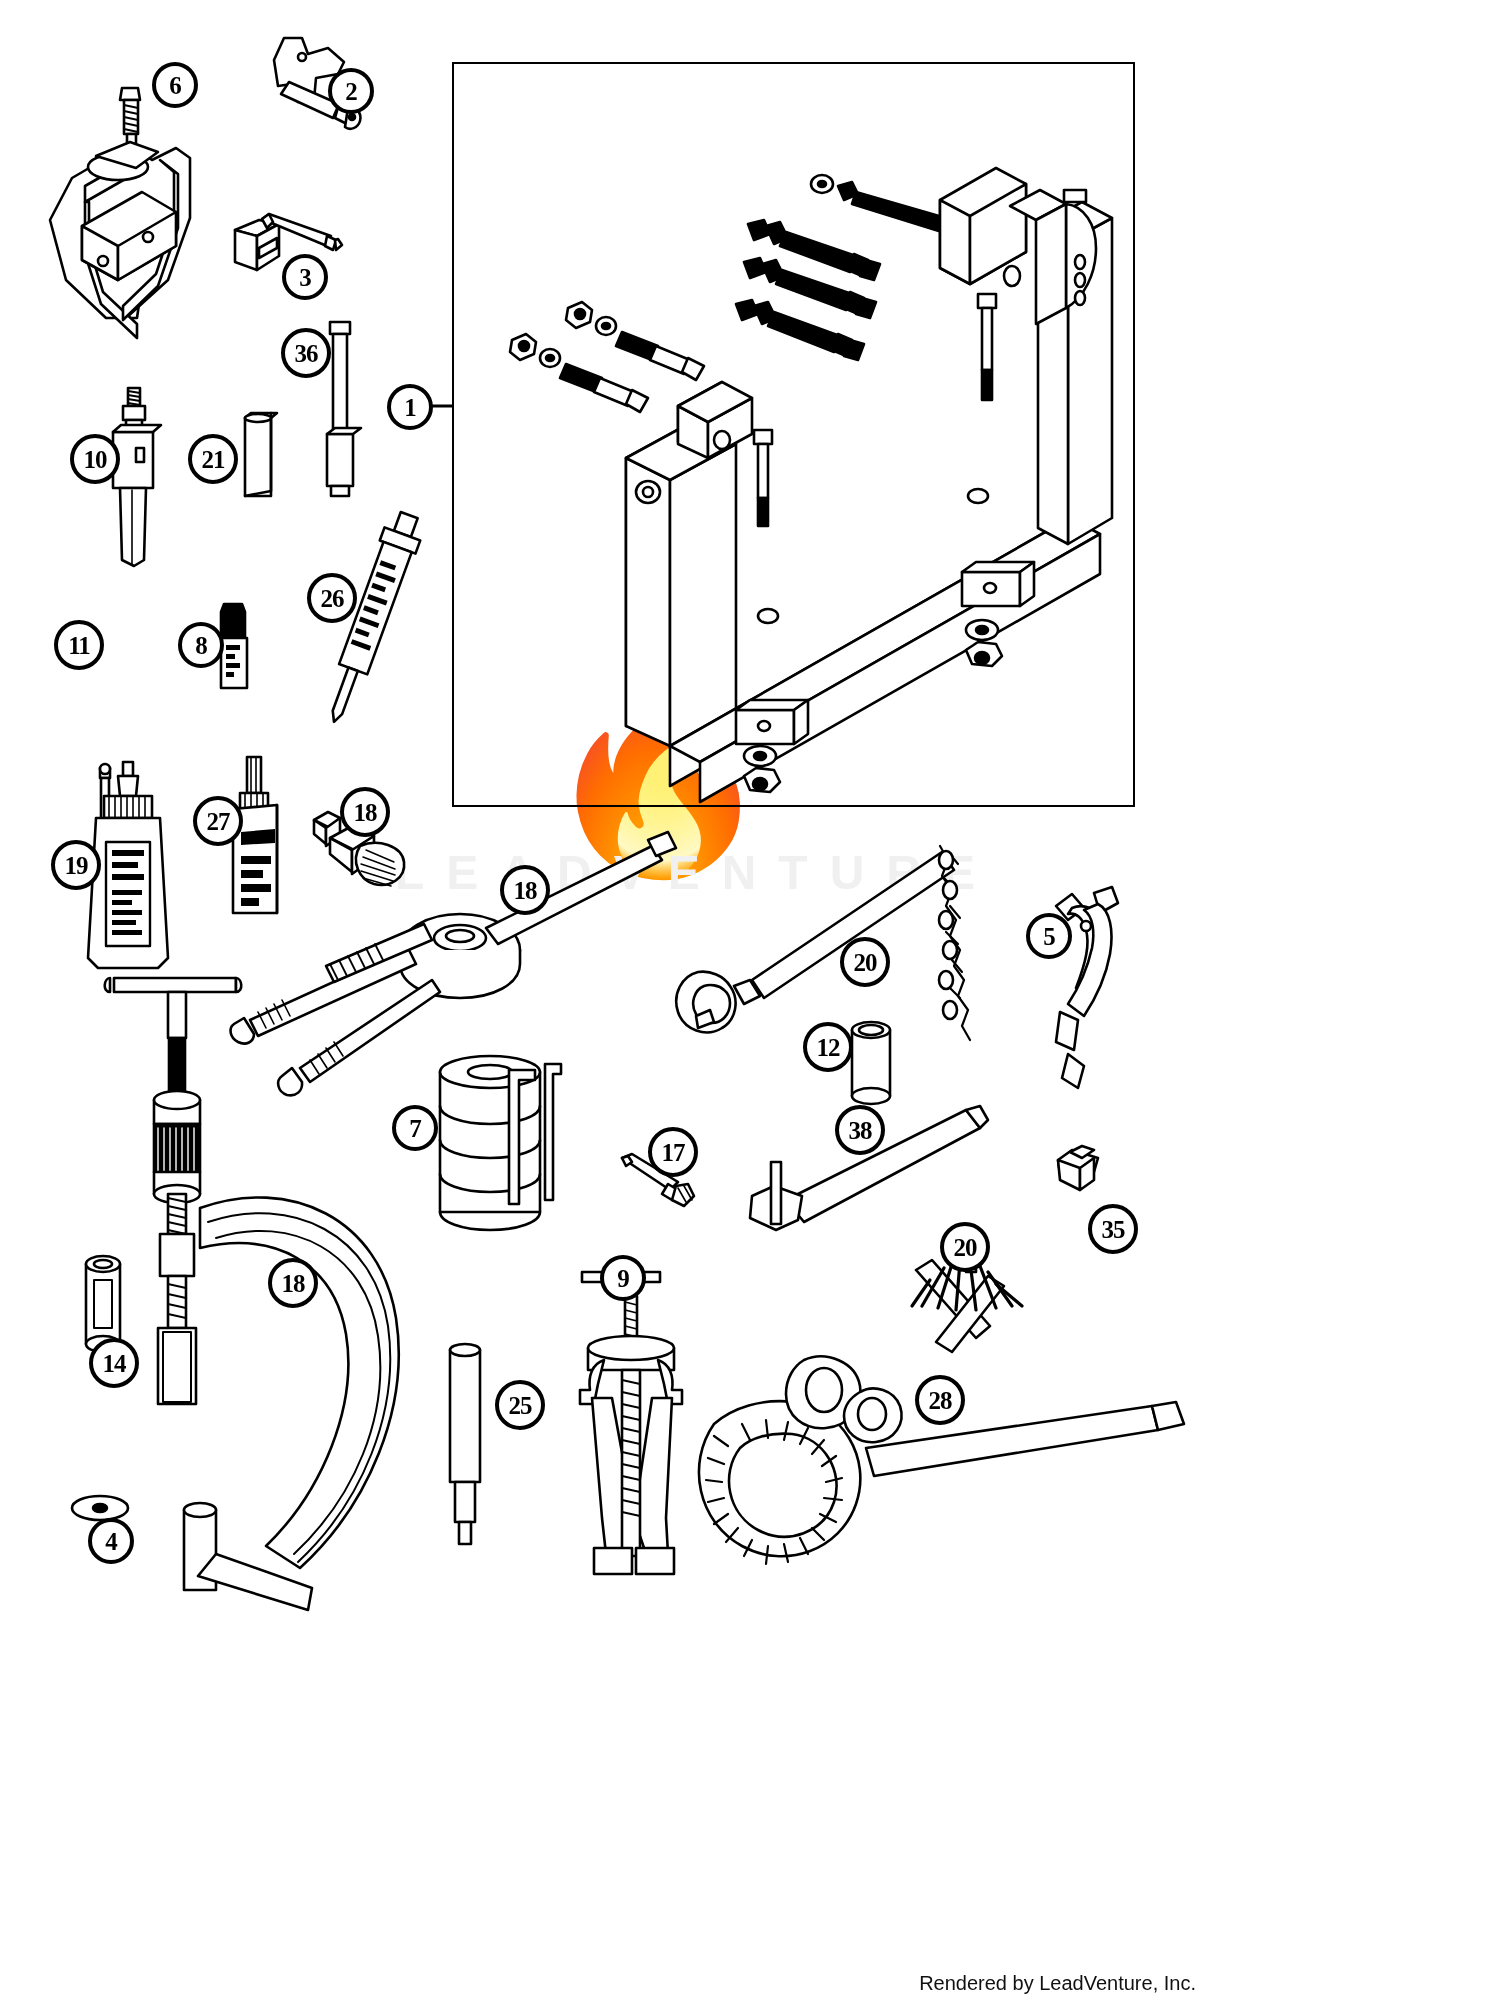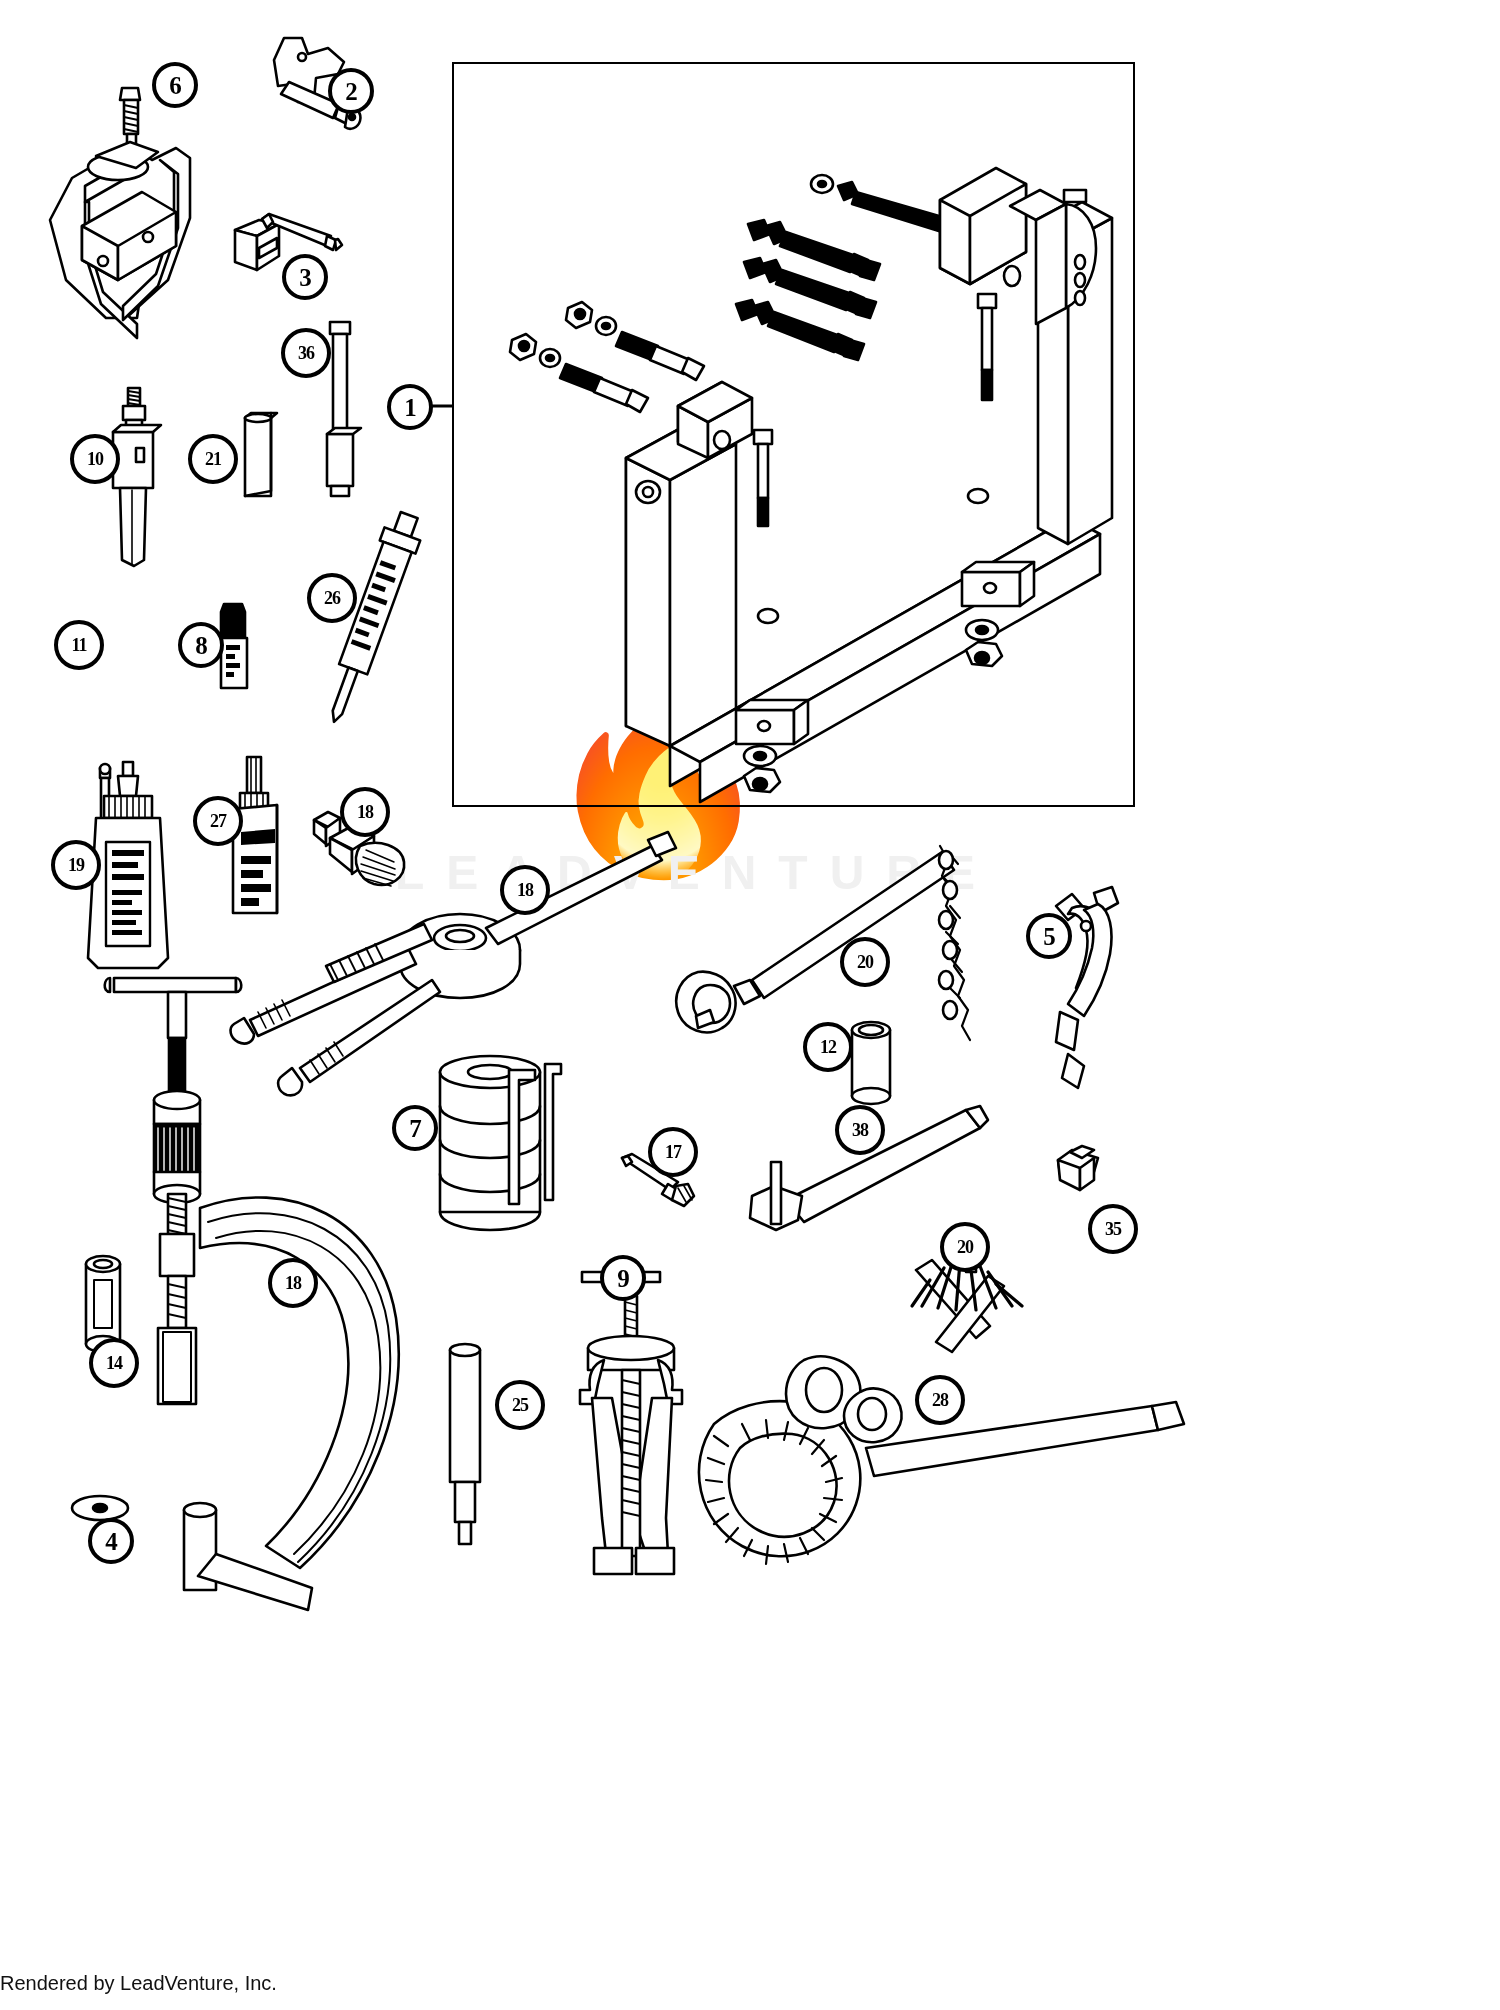--- a/index.html
+++ b/index.html
@@ -4,22 +4,22 @@
 <style>
   html,body{margin:0;padding:0;background:#ffffff;}
   body{width:1500px;height:2010px;position:relative;overflow:hidden;
        font-family:"Liberation Sans",sans-serif;color:#000;}
   #stage{position:absolute;left:0;top:0;width:1500px;height:2010px;}
   svg.layer{position:absolute;left:0;top:0;width:1500px;height:2010px;}
   .callout{position:absolute;width:46px;height:46px;border:4px solid #000;border-radius:50%;
            background:#fff;display:flex;align-items:center;justify-content:center;
            font-size:25px;font-weight:bold;font-family:"Liberation Serif",serif;
            letter-spacing:-1px;line-height:1;box-sizing:border-box;}
-  .callout.wide{width:50px;height:50px;font-size:18px;}
-  .footer{position:absolute;left:0;top:1972px;width:1196px;text-align:left;
+  .callout.wide{width:50px;height:50px;font-size:25px;}
+  .footer{position:absolute;left:0;top:1972px;width:1196px;text-align:right;
           font-size:20px;font-family:"Liberation Sans",sans-serif;color:#111;}
   .wmark{position:absolute;color:#f0f0f0;font-weight:bold;
          font-family:"Liberation Sans",sans-serif;user-select:none;}
   #wm-text{left:395px;top:845px;font-size:48px;letter-spacing:22px;}
   #wm-flame{left:540px;top:680px;font-size:190px;line-height:1;}
   .boxframe{position:absolute;left:452px;top:62px;width:683px;height:745px;
             border:2px solid #000;box-sizing:border-box;background:transparent;}
 </style>
 </head>
 <body>

